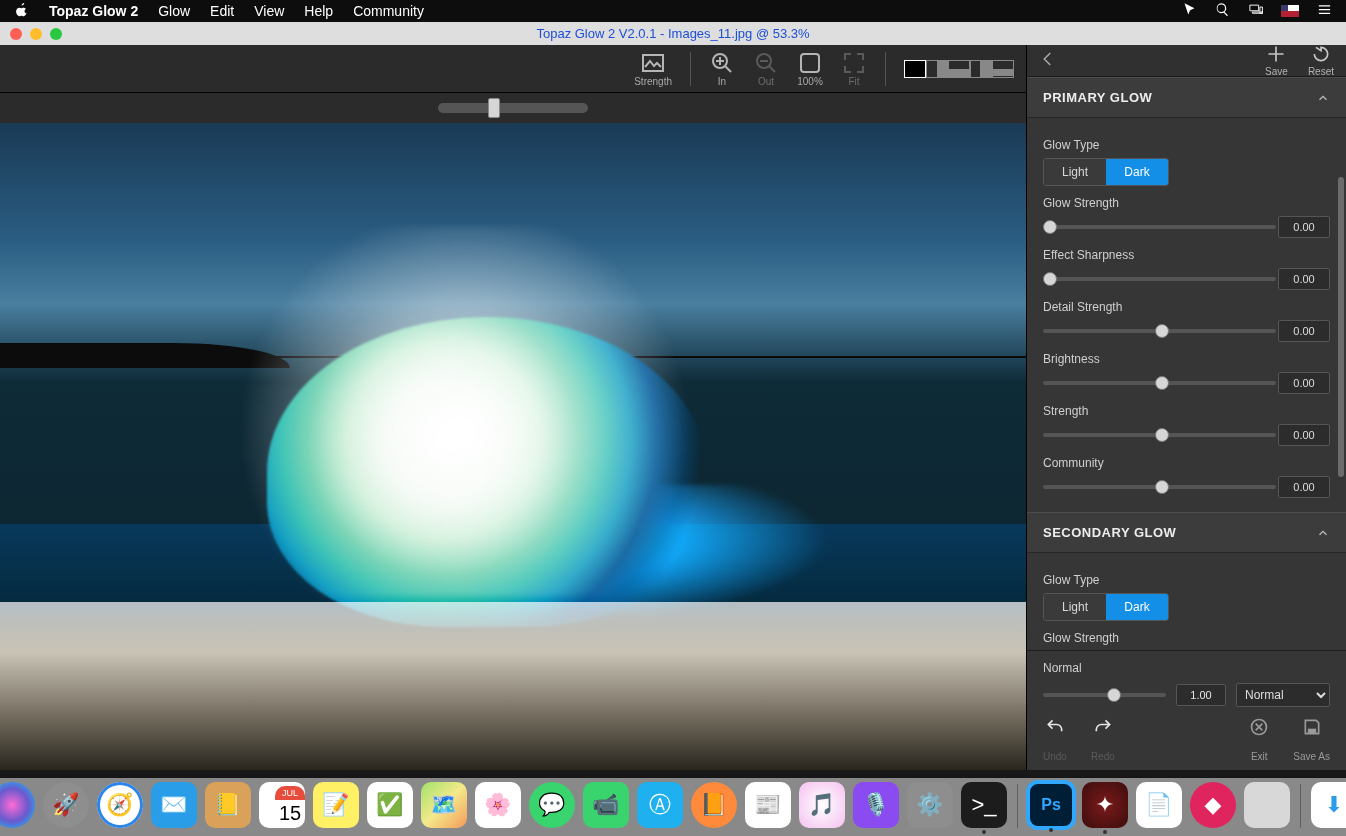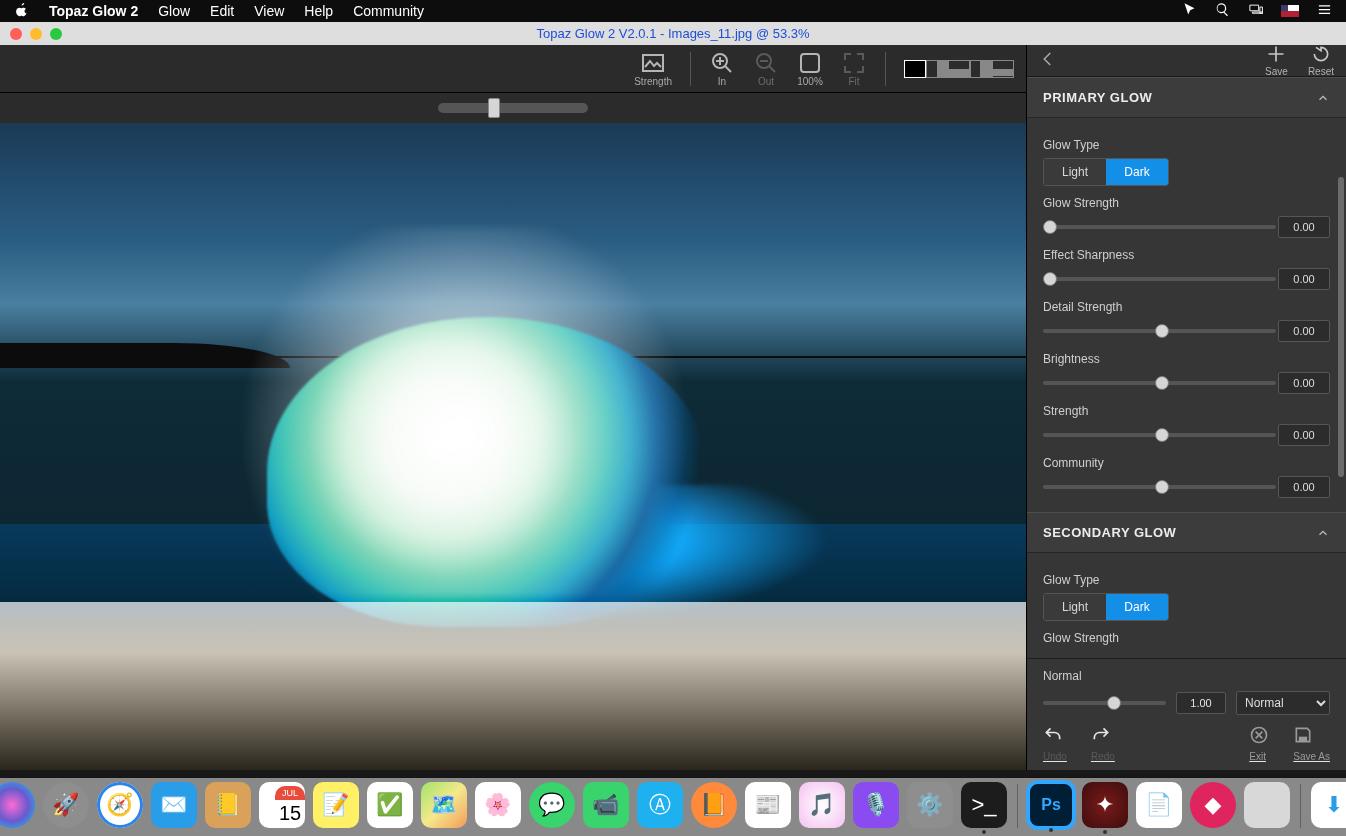--- a/index.html
+++ b/index.html
@@ -77,21 +77,21 @@
   .scrollbar { position:absolute; right:2px; top:100px; width:6px; height:300px; background:#6b6b6b; border-radius:3px; }
   
   .opacity-row { padding:10px 16px 6px 16px; border-top:1px solid #1e1e1e; background:#363636; display:flex; flex-direction:column; gap:4px; }
   .op-controls{ display:flex; align-items:center; gap:10px;}
   .op-controls .track{flex:1;height:4px;background:#555;border-radius:2px;position:relative;}
   .op-controls .thumb{width:14px;height:14px;border-radius:50%;background:#d6d6d6;position:absolute;top:-5px;left:52%;border:1px solid #777;}
   .op-controls .val{width:50px;height:22px;background:#2c2c2c;border:1px solid #555;text-align:center;font-size:11px;line-height:20px;border-radius:2px;}
   .op-controls select{width:94px;height:24px;background:#2c2c2c;color:#ddd;border:1px solid #555;font-size:12px;padding:0 4px;border-radius:2px;}
   .panel-footer { display:flex; justify-content:space-between; align-items:center; padding:4px 16px 8px 16px; background:#363636; }
   .pf-left,.pf-right{display:flex;gap:24px;}
-  .pf-btn{display:flex;flex-direction:column;align-items:flex-start;gap:6px;cursor:pointer;text-decoration:underline;}
+  .pf-btn{display:flex;flex-direction:column;align-items:center;gap:14px;cursor:pointer;}
   .pf-btn svg{width:20px;height:20px;fill:#9a9a9a;}
   .pf-btn.dis svg{fill:#5a5a5a;}
   .pf-btn .cap{font-size:10px;color:#9a9a9a;}
   .pf-btn.dis .cap{color:#5a5a5a;}
   
   .dock-wrap { position:absolute; left:0; right:0; bottom:0; height:66px; display:flex; justify-content:center; align-items:flex-end; }
   .dock { background:rgba(230,230,230,0.55); border-radius:16px; padding:4px 12px 8px 12px; display:flex; align-items:flex-end; gap:8px; box-shadow:0 2px 10px rgba(0,0,0,0.4); backdrop-filter:blur(4px);}
   .dock .sep{width:1px;height:44px;background:rgba(0,0,0,0.3);margin:0 2px;}
   .app-icon{width:46px;height:46px;border-radius:10px;display:flex;align-items:center;justify-content:center;font-size:22px;color:#fff;position:relative;}
   .app-icon .dot{position:absolute;bottom:-6px;left:50%;transform:translateX(-50%);width:4px;height:4px;border-radius:50%;background:#333;}

